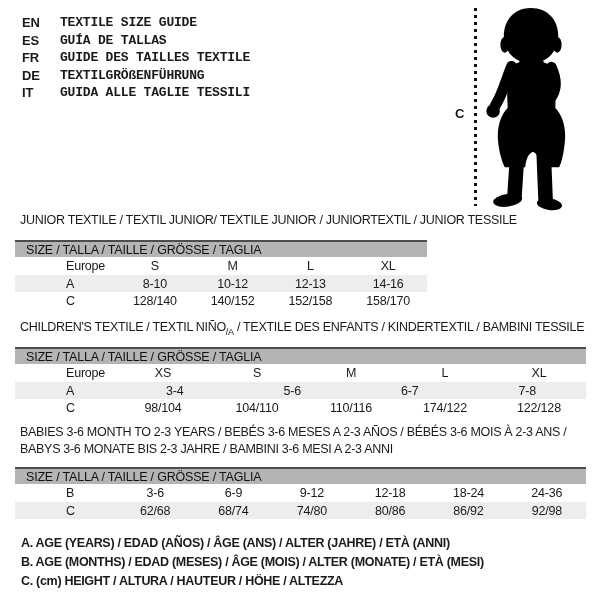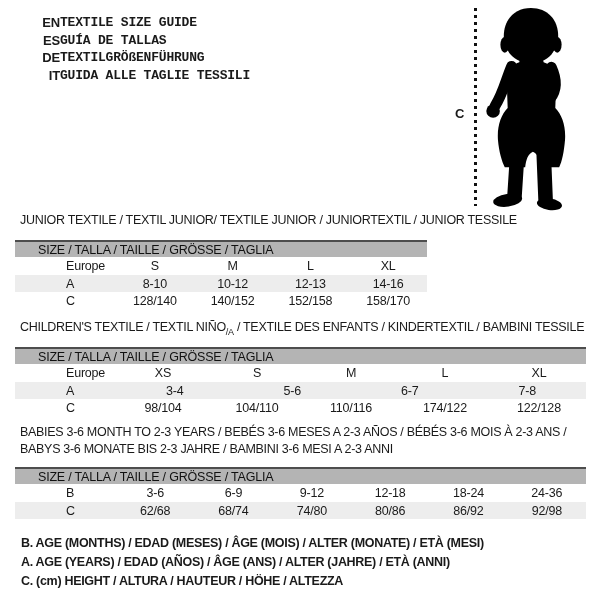--- a/index.html
+++ b/index.html
@@ -7,21 +7,21 @@
   body {
     font-family: "Liberation Sans", "DejaVu Sans", sans-serif;
     background: #ffffff;
     color: #1a1a1a;
     position: relative;
     overflow: hidden;
   }
   .page { position: absolute; inset: 0; background: #fff; }
 
   
-  .lang-header { position: absolute; left: 22px; top: 14px; text-align: right; }
+  .lang-header { position: absolute; left: 22px; top: 14px; }
   .lang-row { display: flex; height: 17.5px; align-items: center; }
   .lang-code { width: 38px; font-size: 13px; font-weight: 700; letter-spacing: -0.2px; }
   .lang-title { font-size: 13px; font-weight: 700; letter-spacing: -0.2px; white-space: nowrap; font-family: Liberation Mono, monospace; }
 
   
   .measure-line {
     position: absolute; left: 474px; top: 8px; width: 3px; height: 198px;
     background: repeating-linear-gradient(to bottom, #111 0px, #111 3px, transparent 3px, transparent 7px);
   }
   .measure-label {
@@ -38,21 +38,21 @@
   .ttitle {
     font-size: 12.5px; font-weight: 400; letter-spacing: -0.3px;
     line-height: 17px; white-space: nowrap; padding-left: 5px;
   }
   .ttitle .subscript { font-size: 9px; vertical-align: sub; }
   .ttable { position: absolute; left: 0; width: 100%; }
   .s1 .ttable, .s2 .ttable { top: 28px; }
   .s3 .ttable { top: 43px; }
   .size-bar {
     height: 17px; background: #b4b4b4; border-top: 2px solid #4d4d4d;
-    display: flex; align-items: center; padding-left: 23px;
+    display: flex; align-items: center; padding-left: 11px;
     font-size: 12.5px; letter-spacing: -0.2px; color: #111;
   }
   .trow { display: flex; height: 17.7px; align-items: center; font-size: 12.5px; letter-spacing: -0.2px; }
   .trow.shaded { background: #ededed; }
   .tlabel { width: 56px; padding-left: 6px; margin-left: 45px; }
   .tcell { flex: 1; text-align: center; }
 
   
   .footnotes { position: absolute; left: 21px; top: 534px; }
   .footnote { font-size: 12.5px; font-weight: 700; letter-spacing: -0.3px; line-height: 19px; white-space: nowrap; }
@@ -63,20 +63,24 @@
 <div class="page">
 
   <div class="lang-header">
     <div class="lang-row">
       <span class="lang-code">EN</span>
       <span class="lang-title">TEXTILE SIZE GUIDE</span>
     </div>
     <div class="lang-row">
       <span class="lang-code">ES</span>
       <span class="lang-title">GUÍA DE TALLAS</span>
+    </div>
+    <div class="lang-row">
+      <span class="lang-code">FR</span>
+      <span class="lang-title">GUIDE DES TAILLES TEXTILE</span>
     </div>
     <div class="lang-row">
       <span class="lang-code">DE</span>
       <span class="lang-title">TEXTILGRÖßENFÜHRUNG</span>
     </div>
     <div class="lang-row">
       <span class="lang-code">IT</span>
       <span class="lang-title">GUIDA ALLE TAGLIE TESSILI</span>
     </div>
   </div>
@@ -191,18 +195,18 @@
             <span class="tcell">74/80</span>
             <span class="tcell">80/86</span>
             <span class="tcell">86/92</span>
             <span class="tcell">92/98</span>
           </div>
         </div>
     </div>
   </section>
 
   <div class="footnotes">
+    <div class="footnote">A. AGE (YEARS) / EDAD (AÑOS) / ÂGE (ANS) / ALTER (JAHRE) / ETÀ (ANNI)</div>
     <div class="footnote">B. AGE (MONTHS) / EDAD (MESES) / ÂGE (MOIS) / ALTER (MONATE) / ETÀ (MESI)</div>
-    <div class="footnote">A. AGE (YEARS) / EDAD (AÑOS) / ÂGE (ANS) / ALTER (JAHRE) / ETÀ (ANNI)</div>
     <div class="footnote">C. (cm) HEIGHT / ALTURA / HAUTEUR / HÖHE / ALTEZZA</div>
   </div>
 
 </div>
 
 </body></html>

